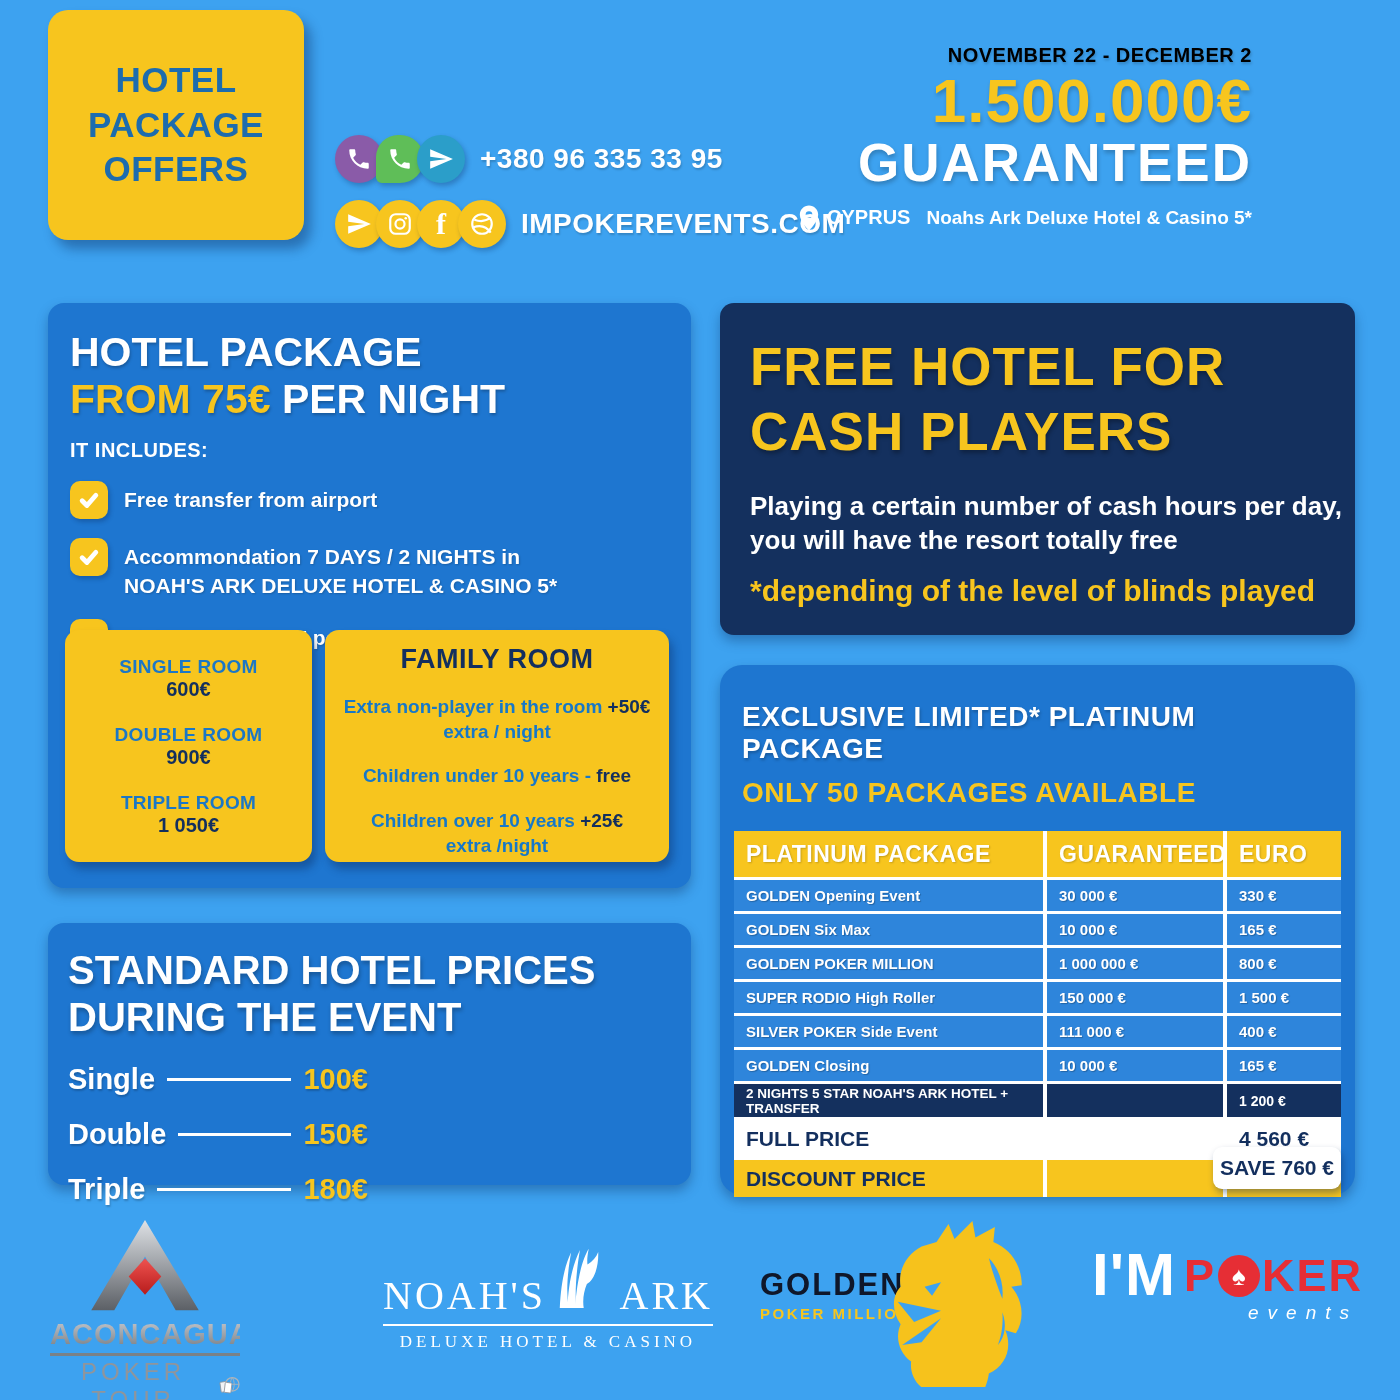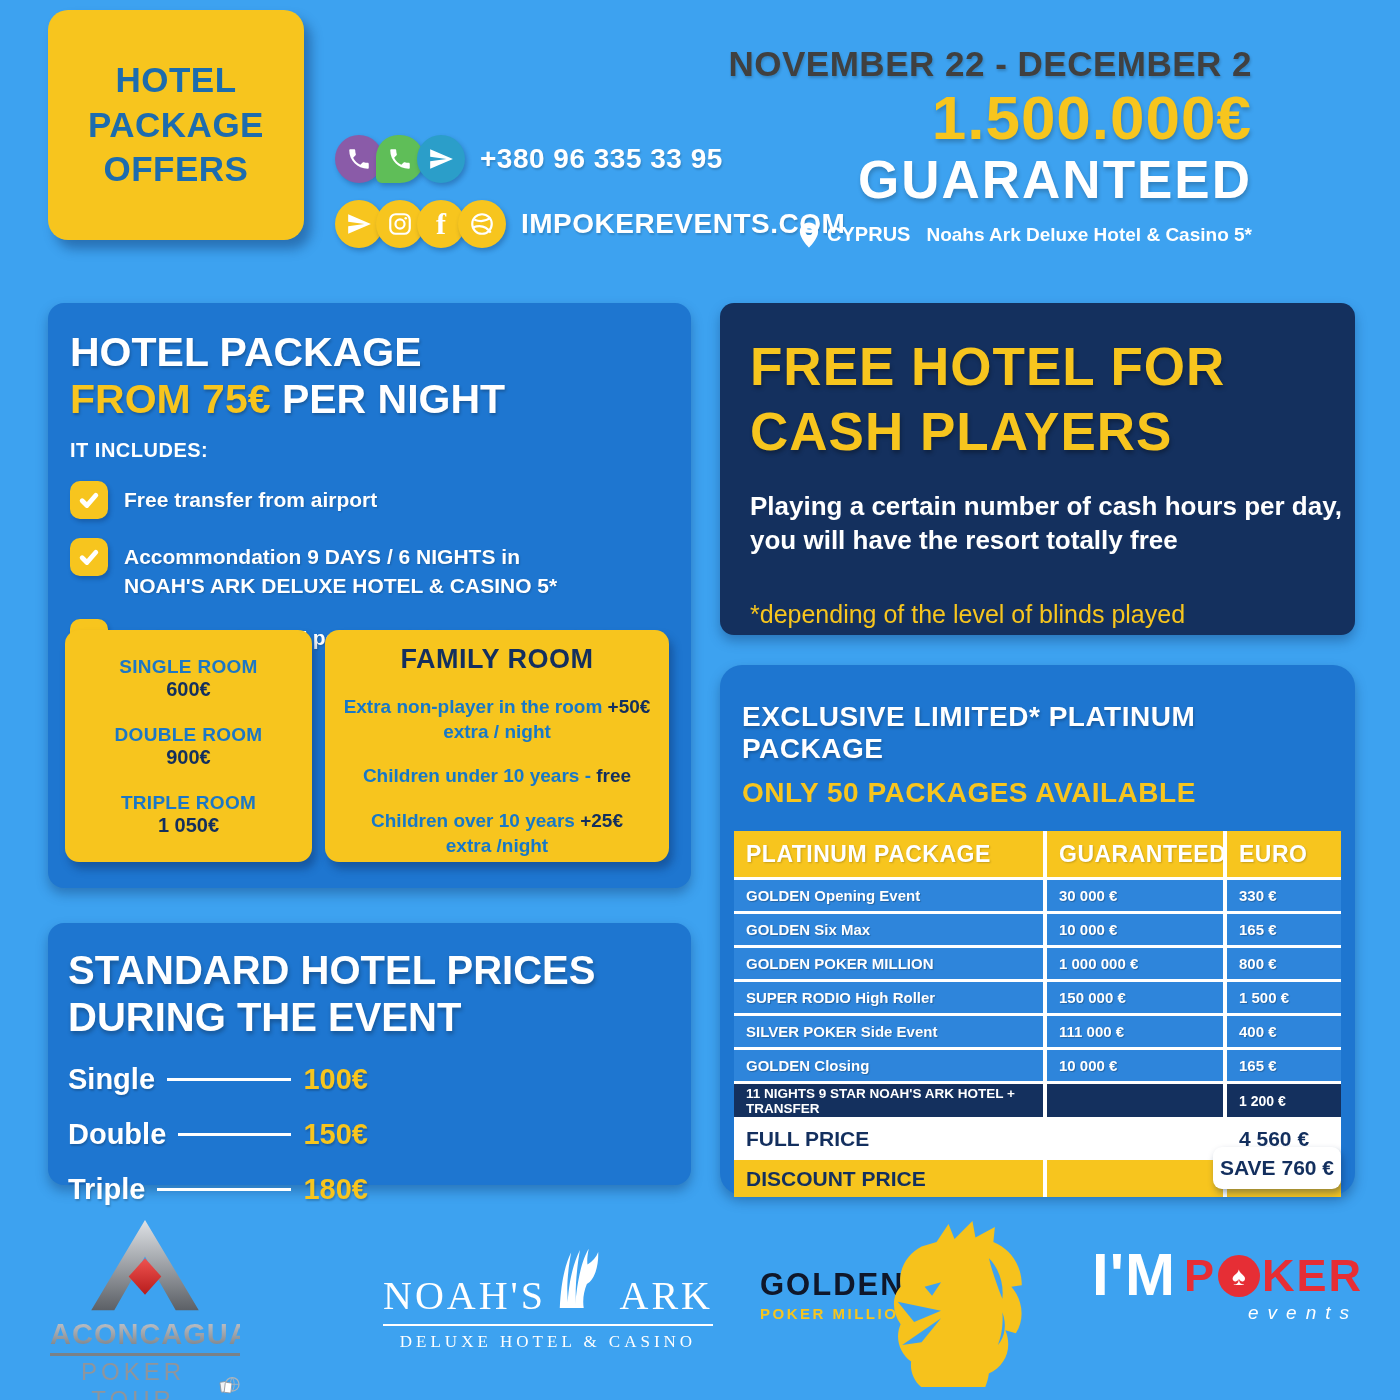--- a/index.html
+++ b/index.html
@@ -18,21 +18,21 @@
     box-shadow:2px 3px 5px rgba(10,40,90,.3); }
   .cir svg { width:26px; height:26px; }
   .cir.viber { background:#8A5BA8; }
   .cir.whats { background:#5FBE58; border-radius:46% 50% 50% 12%; }
   .cir.tg    { background:#2B9EC9; }
   .cir.yel   { background:#F7C51E; }
   .c-text { color:#fff; font-size:28px; font-weight:800; letter-spacing:.5px; margin-left:22px; text-shadow:1px 2px 2px rgba(0,0,0,.18); }
   .fb-f { color:#fff; font-size:30px; font-weight:800; font-family:"Liberation Serif",serif; line-height:1; }
 
   .event-block { position:absolute; right:44px; top:44px; text-align:right; }
-  .ev-dates { color:#404040; font-size:35px; font-weight:800; letter-spacing:.5px; text-shadow:1px 2px 3px rgba(0,0,0,.2); }
+  .ev-dates { color:#000000; font-size:20px; font-weight:800; letter-spacing:.5px; text-shadow:1px 2px 3px rgba(0,0,0,.2); }
   .ev-prize { color:#F7C51E; font-size:62px; font-weight:800; letter-spacing:1px; line-height:1.1; text-shadow:1px 3px 4px rgba(0,0,0,.22); }
   .ev-guar  { color:#fff; font-size:53px; font-weight:800; letter-spacing:2px; line-height:1.05; text-shadow:1px 3px 4px rgba(0,0,0,.22); }
   .ev-loc { display:flex; justify-content:flex-end; align-items:center; margin-top:14px; gap:8px; }
   .ev-loc .country { color:#fff; font-size:20px; font-weight:800; }
   .ev-loc .venue   { color:#fff; font-size:19px; font-weight:800; margin-left:8px; }
 
   
   .card { position:absolute; border-radius:16px; box-shadow:0 6px 12px rgba(10,40,90,.35); }
   .blue-card { background:#1E76D0; }
   .navy-card { background:#14305E; }
@@ -59,21 +59,21 @@
   #card-standard { left:48px; top:923px; width:643px; height:262px; padding:24px 20px; }
   .std-title { color:#fff; font-size:40px; font-weight:800; line-height:1.18; text-shadow:1px 3px 4px rgba(0,0,0,.28); }
   .price-row { display:flex; align-items:center; width:300px; margin-top:22px; }
   .price-label { color:#fff; font-size:29px; font-weight:800; text-shadow:1px 2px 2px rgba(0,0,0,.2); }
   .pline { flex:1; height:3px; background:#fff; margin:0 12px; }
   .price-val { color:#F7C51E; font-size:29px; font-weight:800; text-shadow:1px 2px 2px rgba(0,0,0,.2); }
 
   #card-cash { left:720px; top:303px; width:635px; height:332px; padding:32px 30px; border-radius:14px; }
   .cash-title { color:#F7C51E; font-size:53px; font-weight:800; letter-spacing:1px; line-height:1.22; text-shadow:1px 3px 4px rgba(0,0,0,.3); }
   .cash-body { color:#fff; font-size:26px; font-weight:800; line-height:1.3; margin-top:26px; width:600px; }
-  .cash-note { color:#F7C51E; font-size:25px; font-weight:400; margin-top:42px; }
+  .cash-note { color:#F7C51E; font-size:30px; font-weight:700; margin-top:16px; }
 
   #card-platinum { left:720px; top:665px; width:635px; height:530px; padding:36px 14px; border-radius:22px; }
   .plat-title { color:#fff; font-size:28px; font-weight:800; letter-spacing:.5px; padding-left:8px; text-shadow:1px 2px 3px rgba(0,0,0,.25); }
   .plat-sub { color:#F7C51E; font-size:28px; font-weight:800; letter-spacing:.5px; padding-left:8px; margin-top:12px; }
   .ptable { margin-top:22px; width:607px; }
   .prow { display:grid; grid-template-columns:1fr 180px 118px; }
   .prow + .prow { border-top:3px solid #fff; }
   .prow > div { display:flex; align-items:center; padding-left:12px; }
   .prow .c2, .prow .c3 { border-left:4px solid #fff; }
   .prow.head { background:#F7C51E; height:46px; }
@@ -204,21 +204,21 @@
           <div></div>
         </div>
     </div>
     <div class="chk-item">
       <span class="chk-box">
           <svg width="26" height="26" viewBox="0 0 38 38" fill="none" stroke="#fff" stroke-width="7" stroke-linecap="round" stroke-linejoin="round">
             <polyline points="9,20 16,27 29,12"></polyline>
           </svg>
         </span>
       <div class="chk-text">
-          <div>Accommondation 9 DAYS / 6 NIGHTS in</div>
+          <div>Accommondation 7 DAYS / 2 NIGHTS in</div>
           <div>NOAH'S ARK DELUXE HOTEL &amp; CASINO 5*</div>
         </div>
     </div>
     <div class="chk-item">
       <span class="chk-box">
           <svg width="26" height="26" viewBox="0 0 38 38" fill="none" stroke="#fff" stroke-width="7" stroke-linecap="round" stroke-linejoin="round">
             <polyline points="9,20 16,27 29,12"></polyline>
           </svg>
         </span>
       <div class="chk-text">
@@ -319,21 +319,21 @@
         <div class="c1">SILVER POKER Side Event</div>
         <div class="c2">111 000 €</div>
         <div class="c3">400 €</div>
       </div>
       <div class="prow r-blue">
         <div class="c1">GOLDEN Closing</div>
         <div class="c2">10 000 €</div>
         <div class="c3">165 €</div>
       </div>
       <div class="prow r-navy">
-        <div class="c1">11 NIGHTS 9 STAR NOAH'S ARK HOTEL  +  TRANSFER</div>
+        <div class="c1">2 NIGHTS 5 STAR NOAH'S ARK HOTEL  +  TRANSFER</div>
         <div class="c2"></div>
         <div class="c3">1 200 €</div>
       </div>
       <div class="prow r-white">
         <div class="c1">FULL PRICE</div>
         <div class="c2"></div>
         <div class="c3">4 560 €</div>
       </div>
       <div class="prow r-yellow">
         <div class="c1">DISCOUNT PRICE</div>

